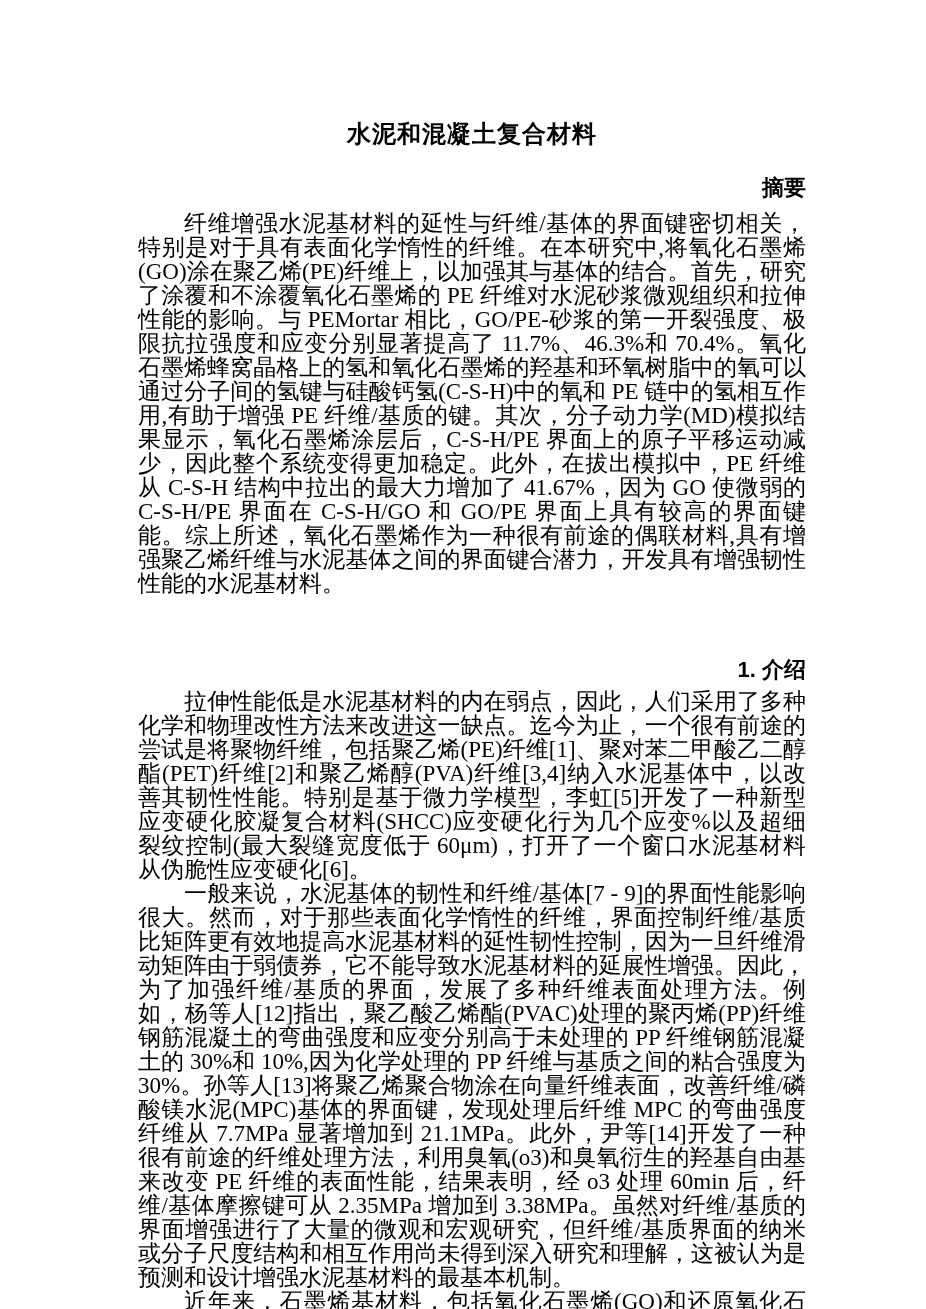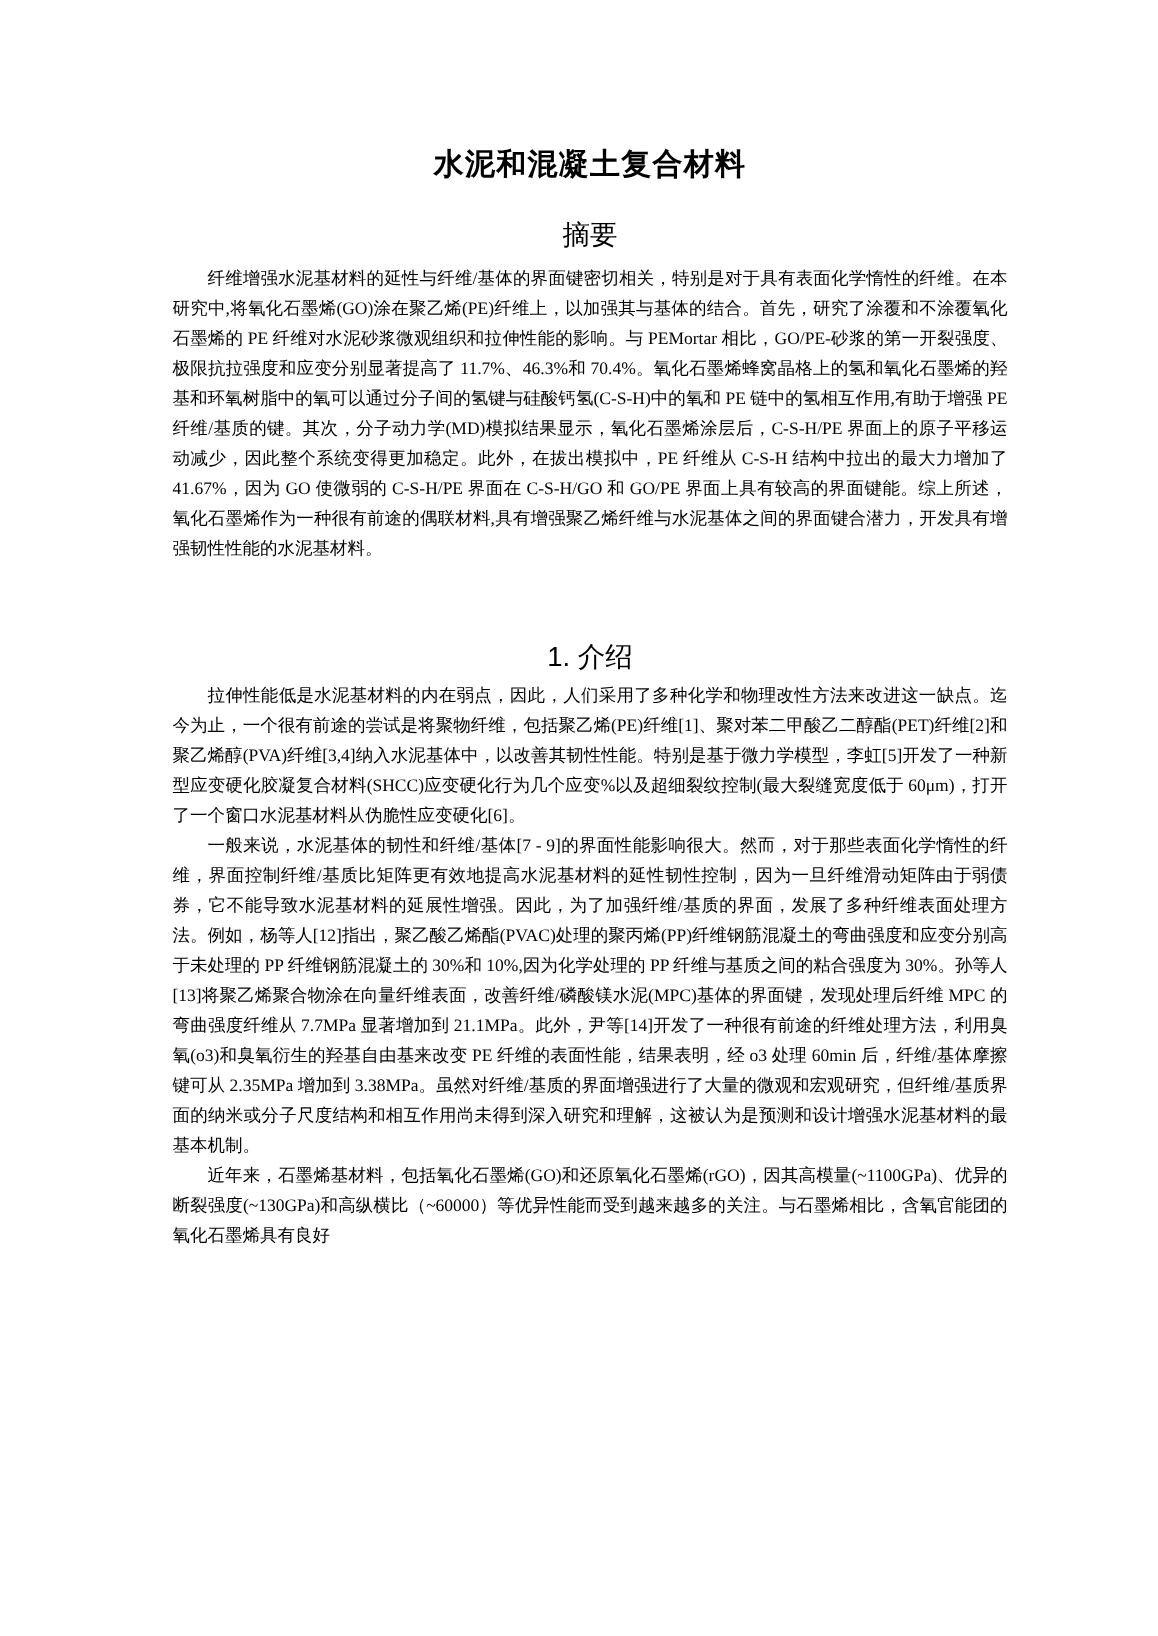--- a/index.html
+++ b/index.html
@@ -13,40 +13,40 @@
     height: 1309px;
     background: #ffffff;
     box-sizing: border-box;
     padding: 118px 120px 0 138px;
     overflow: hidden;
     color: #000000;
     font-family: "Liberation Serif", "DejaVu Serif", serif;
   }
   .doc-title {
     margin: 0;
-    font-family: Liberation Mono, monospace;
+    font-family: Liberation Sans, sans-serif;
     font-weight: bold;
     font-size: 24px;
     line-height: 32px;
     text-align: center;
     letter-spacing: 1px;
   }
   .section-heading {
     margin: 0;
     font-family: "Liberation Sans", "DejaVu Sans", sans-serif;
-    font-weight: normal;
+    font-weight: bold;
     font-size: 22px;
     line-height: 28px;
-    text-align: center;
+    text-align: right;
   }
   .abstract-heading { margin-top: 24px; }
   .intro-heading   { margin-top: 60px; }
   .body-para {
     margin: 0;
-    font-size: 14px;
+    font-size: 23px;
     line-height: 24px;
     text-align: justify;
     text-justify: inter-ideograph;
     text-indent: 2em;
   }
   .abstract-para { margin-top: 10px; }
   .first-para    { margin-top: 6px; }
 </style>
 </head>
 <body>

